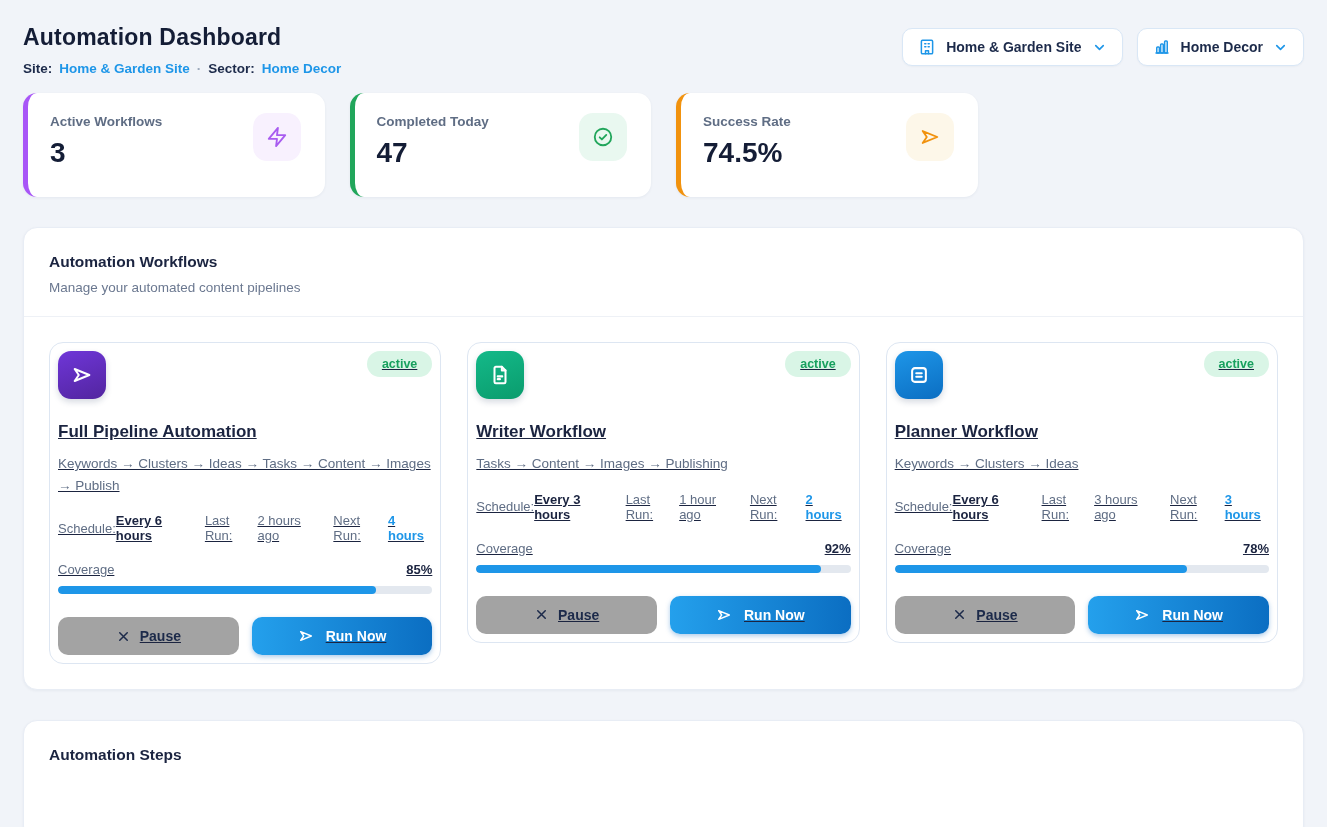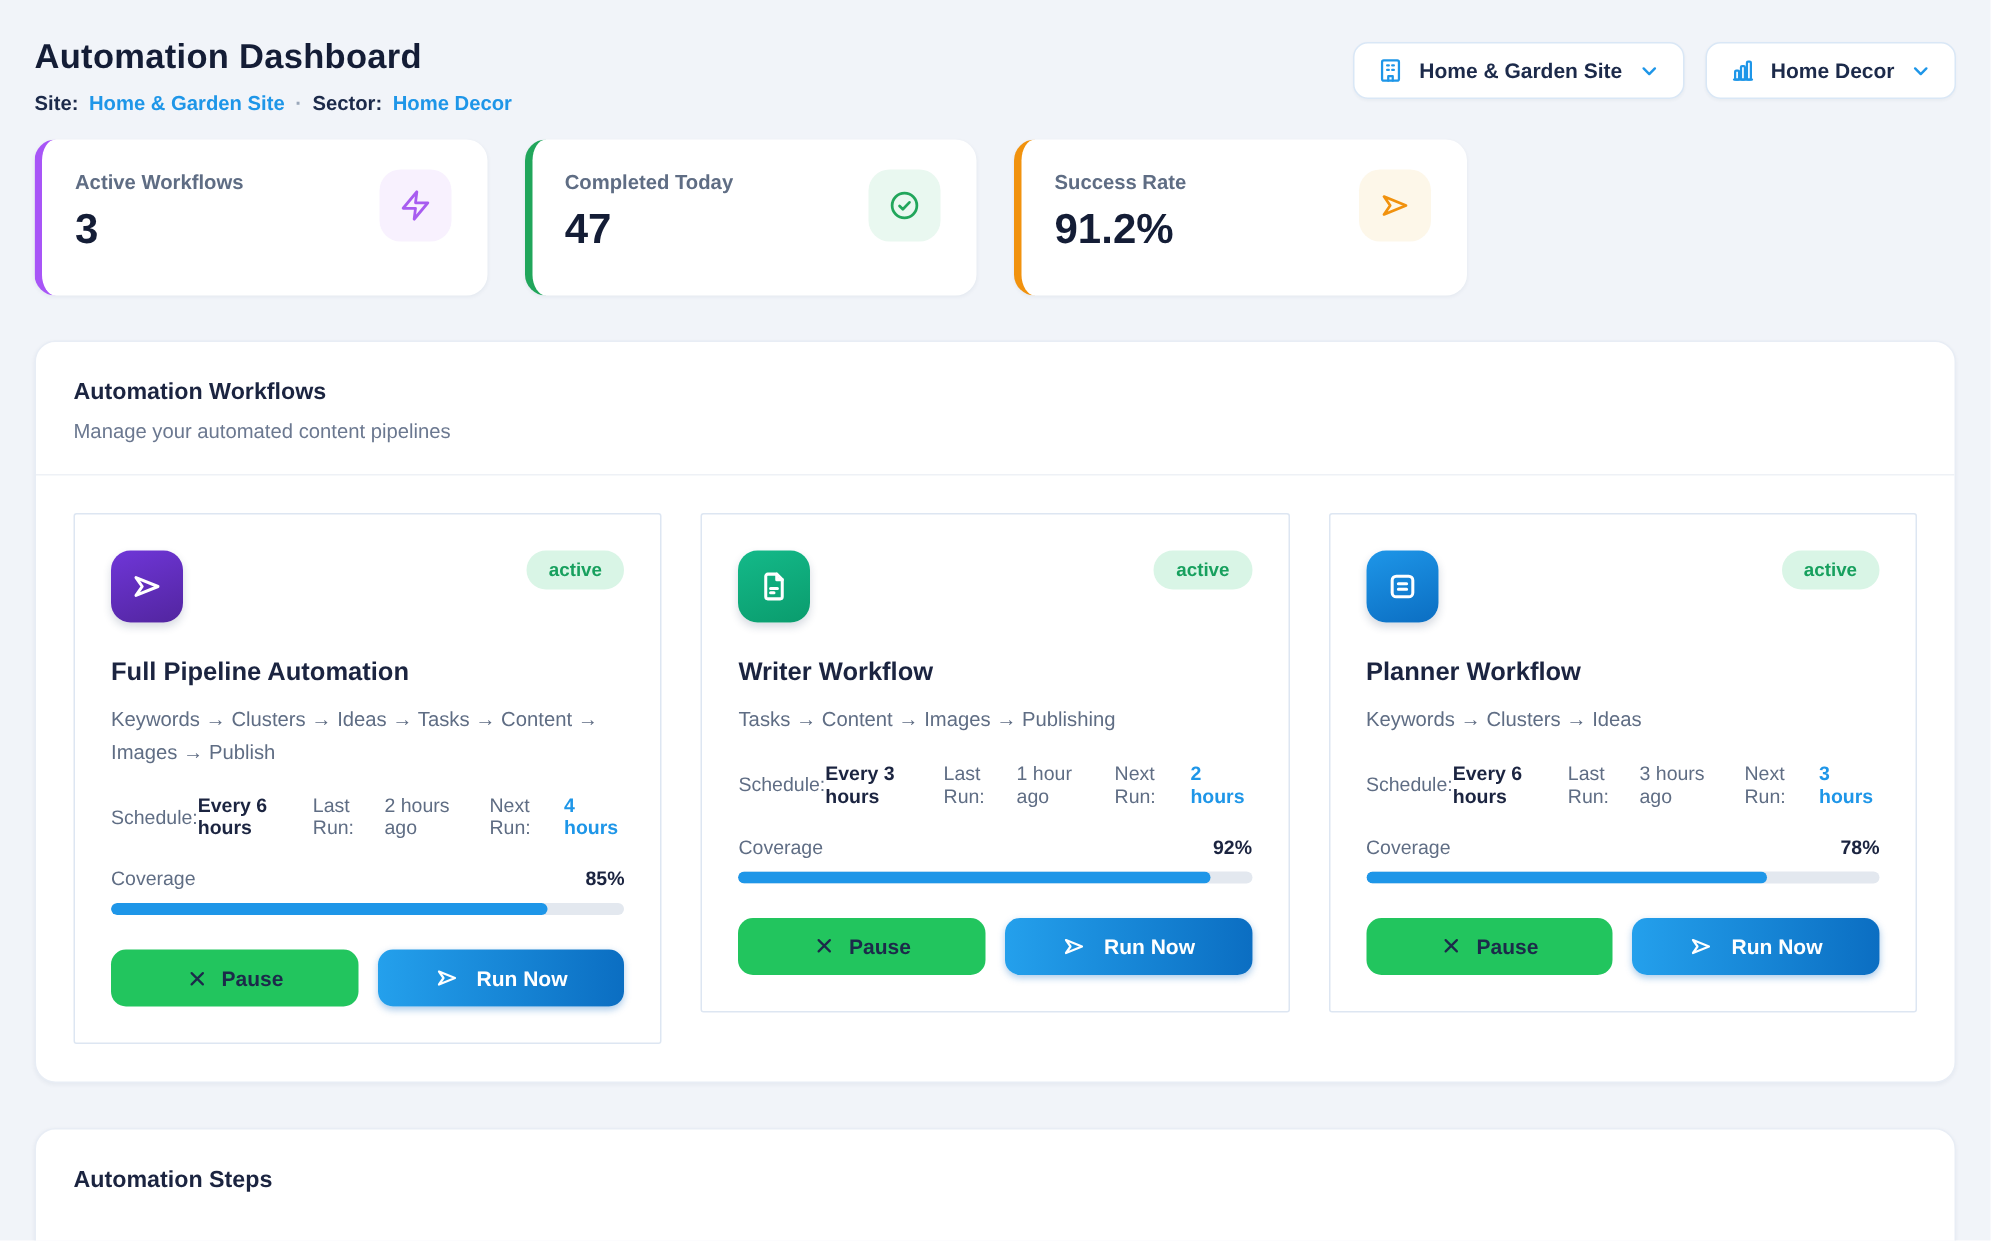--- a/index.html
+++ b/index.html
@@ -47,42 +47,42 @@
   .section-card {
     background:#fff; border:1px solid #e8edf5; border-radius:14px;
     margin-top:30px; box-shadow:0 1px 3px rgba(25,45,80,.05);
   }
   .section-header { padding:25px 25px 21px 25px; border-bottom:1px solid #eef1f6; }
   .section-title { font-size:15.5px; font-weight:800; color:#1b2440; }
   .section-subtitle { font-size:13.5px; color:#6b7890; margin-top:9px; }
 
   
   .workflow-grid { display:grid; grid-template-columns:repeat(3,1fr); gap:26px; padding:25px; align-items:start; }
-  .workflow-card { border:1.5px solid #dde6f2; border-radius:2px; padding:24px; background:#fff; }
+  .workflow-card { border:1.5px solid #dde6f2; border-radius:14px; padding:8px; background:#fff;text-decoration:underline; }
   .wf-top { display:flex; justify-content:space-between; align-items:flex-start; }
   .wf-icon { width:48px; height:48px; border-radius:13px; display:flex; align-items:center; justify-content:center; color:#fff;
              box-shadow:0 3px 6px rgba(30,50,90,.18); }
   .status-badge { background:#d9f5e6; color:#17a05e; font-size:12.5px; font-weight:800;
                   padding:6px 15px; border-radius:999px; }
   .wf-title { font-size:17px; font-weight:800; color:#1b2440; margin-top:23px; }
   .wf-desc { font-size:13.5px; color:#5f6d84; margin-top:11px; line-height:1.6; }
   .wf-meta { margin-top:17px; display:flex; flex-direction:row; gap:11px; }
   .meta-row { display:flex; justify-content:space-between; align-items:center; font-size:13px; }
   .meta-label { color:#5f6d84; }
   .meta-strong { font-weight:800; color:#1b2440; }
   .meta-gray { color:#5f6d84; }
   .meta-blue { font-weight:800; color:#1e96e8; }
   .coverage-row { margin-top:19px; display:flex; justify-content:space-between; align-items:center; font-size:13px; }
   .progress-track { margin-top:9px; height:8px; background:#e3e8ef; border-radius:999px; overflow:hidden; }
   .progress-fill { height:100%; background:#1e96e8; border-radius:999px; }
   .wf-buttons { display:flex; gap:13px; margin-top:23px; }
   .btn { flex:1; height:38px; border:none; border-radius:10px; font-size:14px; font-weight:800;
          display:flex; align-items:center; justify-content:center; gap:9px; cursor:pointer;
          font-family:"Liberation Sans","DejaVu Sans",sans-serif; }
-  .btn-pause { background:#22c55e; color:#1c2a4a; }
+  .btn-pause { background:#a3a3a3; color:#1c2a4a; }
   .btn-run { background:linear-gradient(90deg,#24a0ec,#0b6ec2); color:#fff; box-shadow:0 2px 5px rgba(20,110,195,.35);gap:12px; }
 
   .steps-card { min-height:120px; }
 </style>
 </head>
 <body>
 
 <div class="header-row">
   <div>
     <div class="page-title">Automation Dashboard</div>
@@ -148,21 +148,21 @@
     <div class="stat-icon-box" style="background: rgb(233, 248, 240); color: rgb(33, 166, 91);">
       <svg width="22" height="22" viewBox="0 0 24 24" fill="none" stroke="currentColor" stroke-width="2" stroke-linecap="round" stroke-linejoin="round">
           <circle cx="12" cy="12" r="9"></circle>
           <path d="M8.4 12.3l2.4 2.4 4.8-5"></path>
         </svg>
     </div>
   </div>
 
   <div class="stat-card" style="border-left-color: rgb(241, 146, 14);">
     <div class="stat-label">Success Rate</div>
-    <div class="stat-value">91.2%</div>
+    <div class="stat-value">74.5%</div>
     <div class="stat-icon-box" style="background: rgb(253, 247, 233); color: rgb(241, 146, 14);">
       <svg width="22" height="22" viewBox="0 0 24 24" fill="none" stroke="currentColor" stroke-width="2" stroke-linecap="round" stroke-linejoin="round">
           <path d="M4 5.5L20 12 4 18.5 8.5 12z"></path>
         </svg>
     </div>
   </div>
 </div>
 
 <div class="section-card">
   <div class="section-header">

